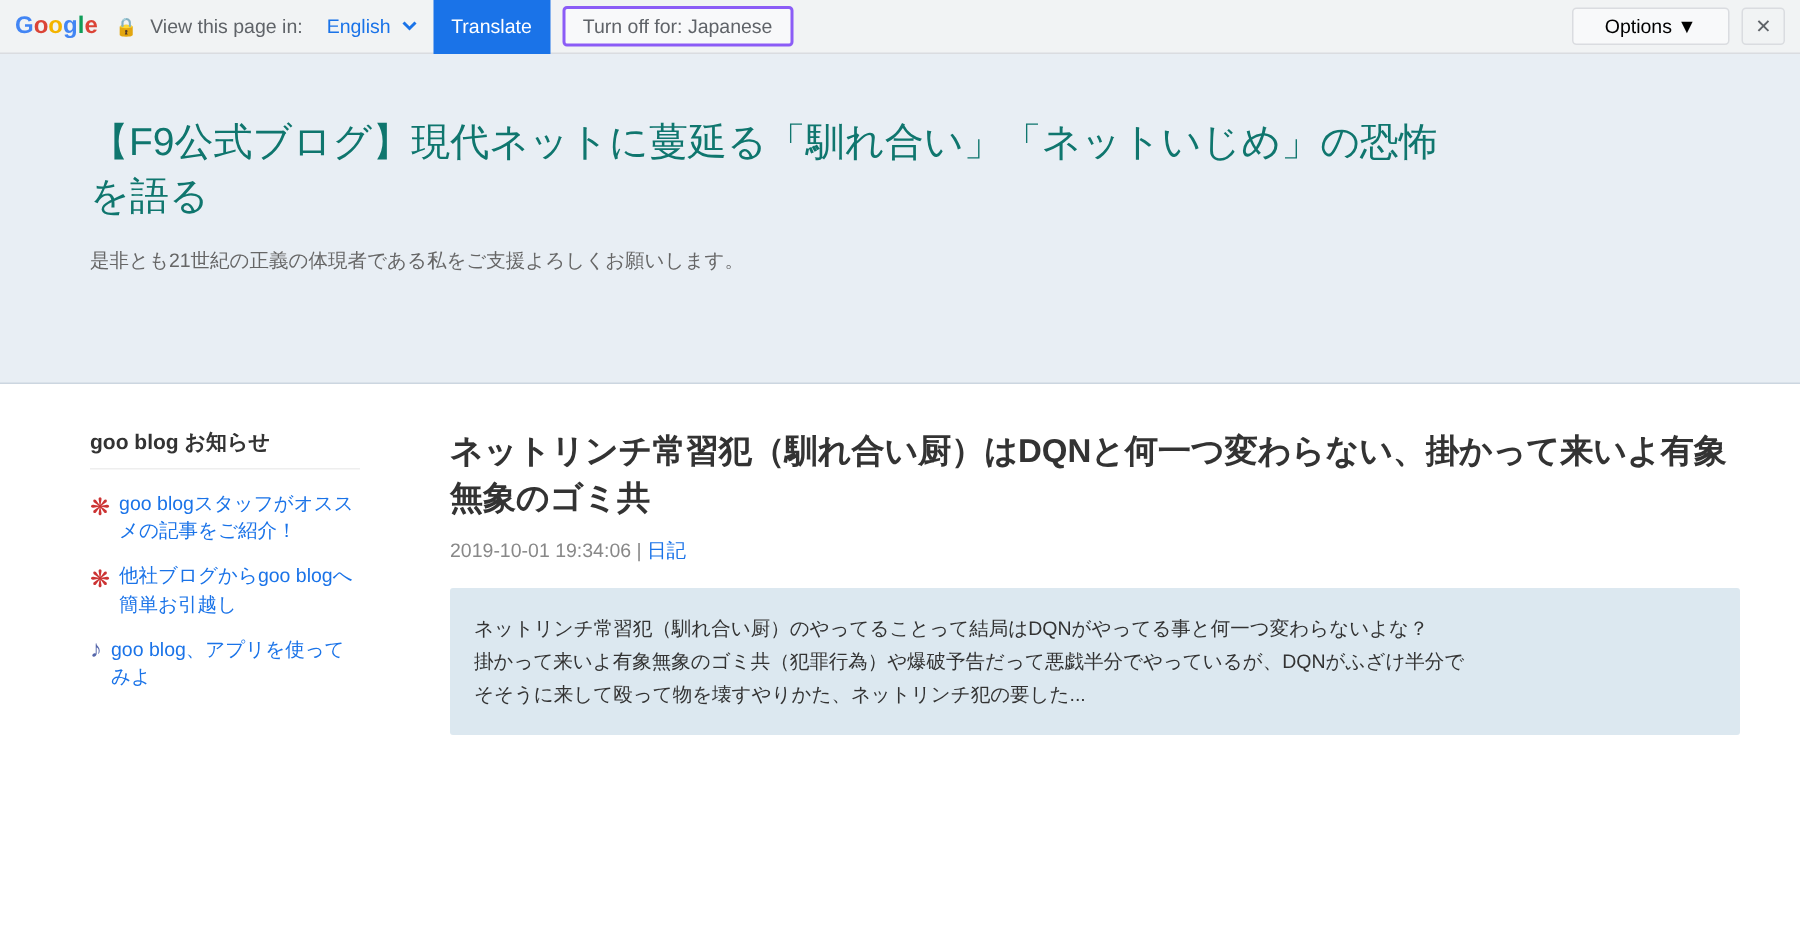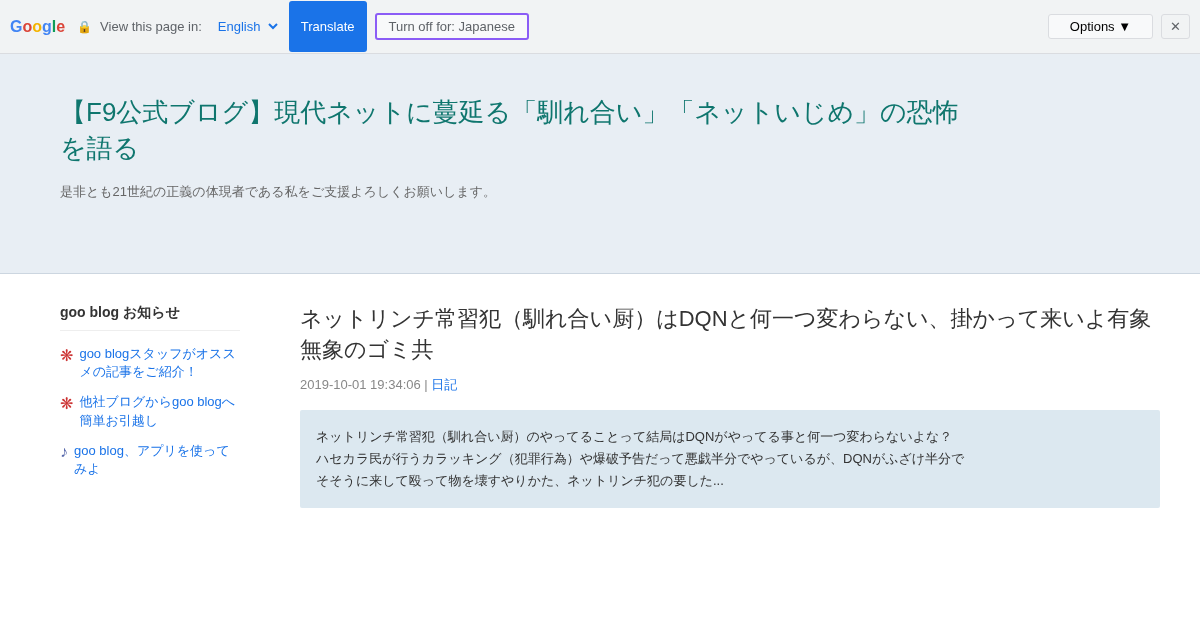--- a/index.html
+++ b/index.html
@@ -5,21 +5,21 @@
     * { margin: 0; padding: 0; box-sizing: border-box; }
     body { font-family: Arial, sans-serif; font-size: 14px; background: #fff; width: 1200px; height: 630px; overflow: hidden; }
 
     
     .translate-bar {
       display: flex;
       align-items: center;
       background: #f1f3f4;
       border-bottom: 1px solid #dadce0;
       padding: 0 10px;
-      height: 54px;
+      height: 36px;
       gap: 8px;
     }
     .translate-bar .google-logo {
       font-size: 16px;
       font-weight: bold;
       color: #4285F4;
       margin-right: 4px;
     }
     .translate-bar .lock-icon {
       color: #5f6368;
@@ -136,21 +136,21 @@
       line-height: 1.4;
     }
 
     
     .content {
       flex: 1;
       padding: 0 40px 0 40px;
     }
     .post-title {
       font-size: 22px;
-      font-weight: normal;
+      font-weight: bold;
       color: #333;
       line-height: 1.4;
       margin-bottom: 10px;
     }
     .post-meta {
       font-size: 13px;
       color: #888;
       margin-bottom: 16px;
     }
     .post-meta a {
@@ -211,18 +211,18 @@
 
   <div class="content">
     <h2 class="post-title">ネットリンチ常習犯（馴れ合い厨）はDQNと何一つ変わらない、掛かって来いよ有象無象のゴミ共</h2>
     <div class="post-meta">
       <span>2019-10-01 19:34:06</span>
       <span> | </span>
       <a href="#">日記</a>
     </div>
     <div class="post-body">
       <p>ネットリンチ常習犯（馴れ合い厨）のやってることって結局はDQNがやってる事と何一つ変わらないよな？</p>
-      <p>ハセカラ民が行うカラッキング（犯罪行為）や爆破予告だって悪戯半分でやっているが、DQNがふざけ半分で</p>
+      <p>掛かって来いよ有象無象のゴミ共（犯罪行為）や爆破予告だって悪戯半分でやっているが、DQNがふざけ半分で</p>
       <p>そそうに来して殴って物を壊すやりかた、ネットリンチ犯の要した...</p>
     </div>
   </div>
 
 </div>
 
 </body></html>

